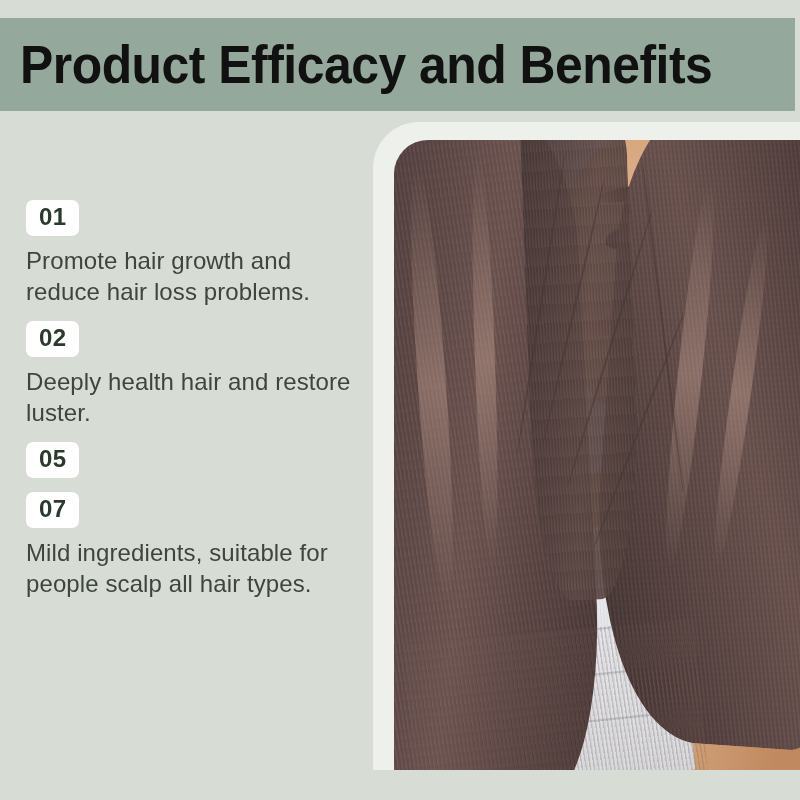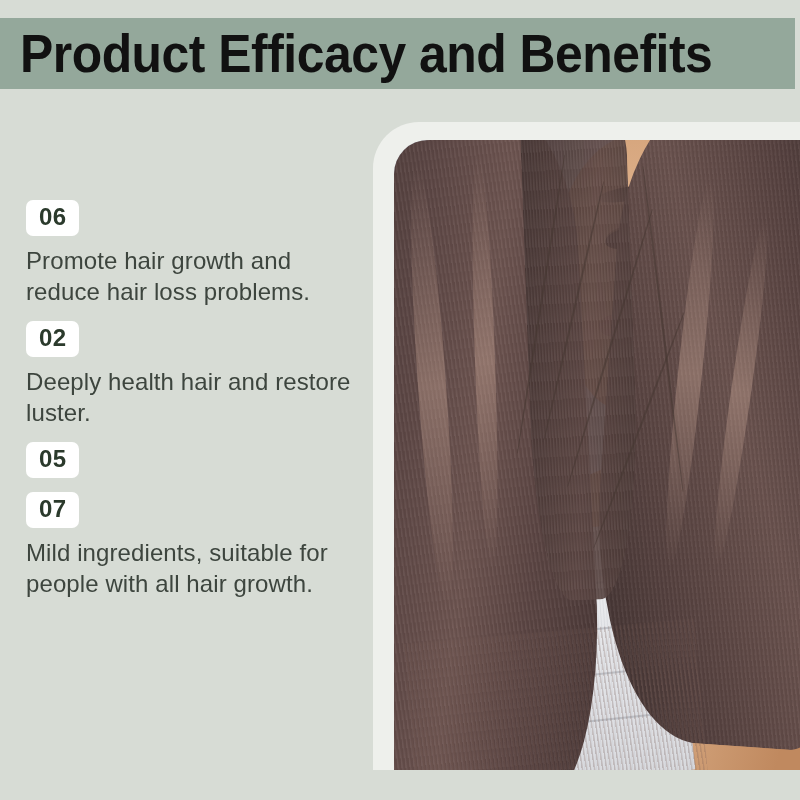--- a/index.html
+++ b/index.html
@@ -19,21 +19,21 @@
     height: 800px;
     background: #d7dcd5;
   }
 
   
   .header-band {
     position: absolute;
     left: 0;
     top: 18px;
     width: 795px;
-    height: 71px;
+    height: 93px;
     background: #94a89b;
     display: flex;
     align-items: center;
   }
   .header-title {
     margin-left: 20px;
     font-family: "Liberation Sans Narrow", "Liberation Sans", sans-serif;
     font-size: 53px;
     font-weight: bold;
     letter-spacing: -0.5px;
@@ -296,36 +296,36 @@
 
 <div class="page">
 
   <div class="header-band">
     <div class="header-title">Product Efficacy and Benefits</div>
   </div>
 
   <div class="benefits">
 
     <div class="benefit-item">
-      <div class="badge">06</div>
+      <div class="badge">01</div>
       <div class="benefit-text">Promote hair growth and reduce hair loss problems.</div>
     </div>
 
     <div class="benefit-item">
       <div class="badge">02</div>
       <div class="benefit-text">Deeply health hair and restore luster.</div>
     </div>
 
     <div class="benefit-item">
       <div class="badge">05</div>
     </div>
 
     <div class="benefit-item">
       <div class="badge">07</div>
-      <div class="benefit-text">Mild ingredients, suitable for people with all hair growth.</div>
+      <div class="benefit-text">Mild ingredients, suitable for people scalp all hair types.</div>
     </div>
 
   </div>
 
   <div class="image-frame">
     <div class="photo">
       <div class="photo-inner">
 
         <div class="skin-shoulder"></div>
         <div class="skin-arm"></div>

